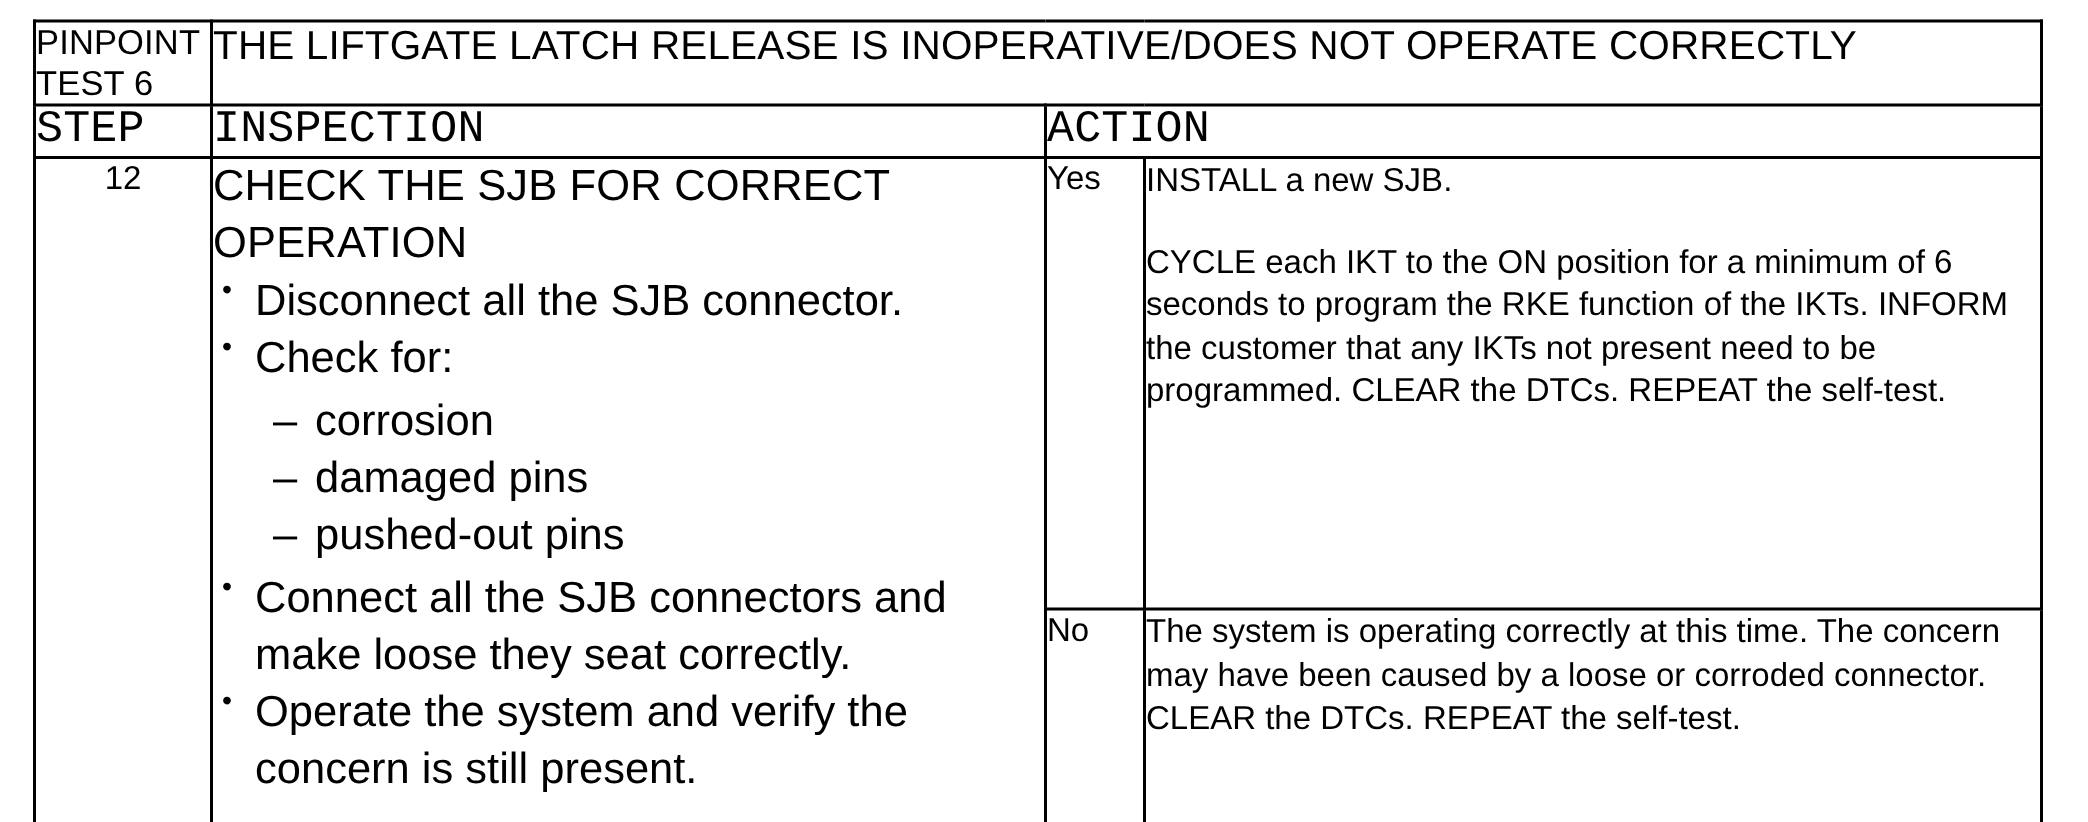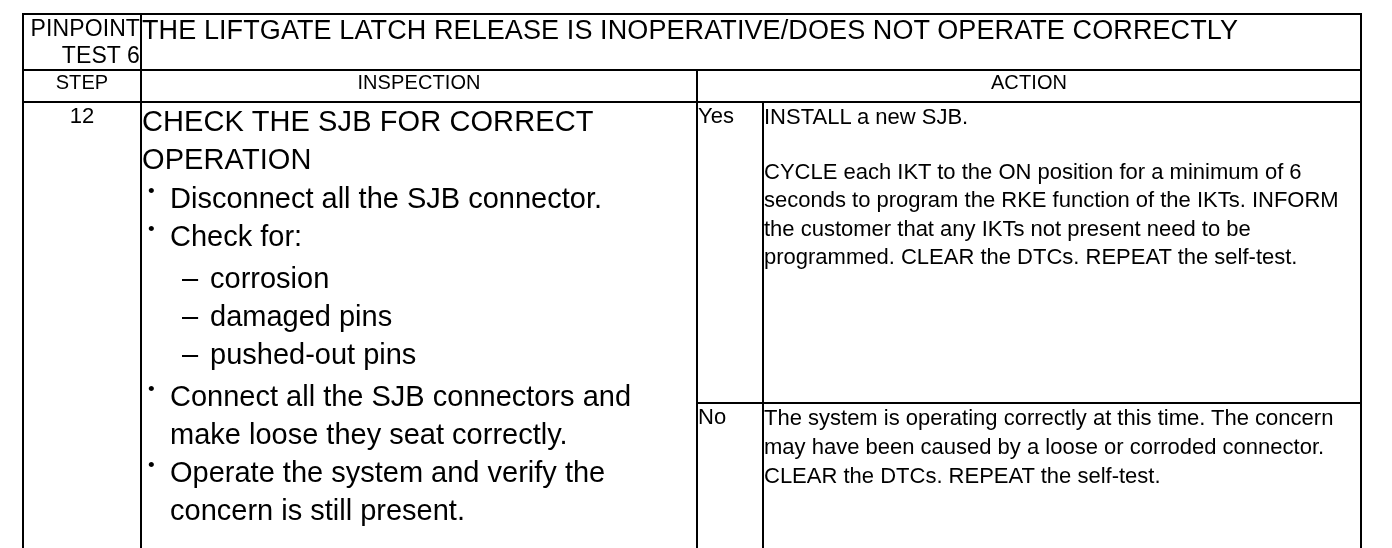--- a/index.html
+++ b/index.html
@@ -42,41 +42,41 @@
 
   
   .col-step   { width: 118px; }
   .col-insp   { width: 556px; }
   .col-yn     { width: 66px;  }
   .col-action { width: 598px; }
 
   
   .title-row td { height: 54px; }
   .test-name {
-    text-align: right;
+    text-align: left;
     font-size: 23px;
     line-height: 1.17;
     padding: 9px 6px 0 6px;
     letter-spacing: 0.1px;
   }
   .test-desc {
     font-size: 27px;
     line-height: 1.17;
     padding: 9px 8px 6px 11px;
     letter-spacing: 0.1px;
   }
 
   
   .head-row td { height: 30px; }
   .col-head {
-    text-align: center;
-    font-size: 20px;
+    font-size: 30px;
     line-height: 1.1;
     padding: 4px 4px 4px 4px;
     letter-spacing: 0.1px;
+    font-family: Liberation Mono, monospace;
   }
 
   
   .step-cell {
     text-align: center;
     font-size: 22px;
     padding: 9px 4px 0 4px;
   }
 
   .insp-cell {

